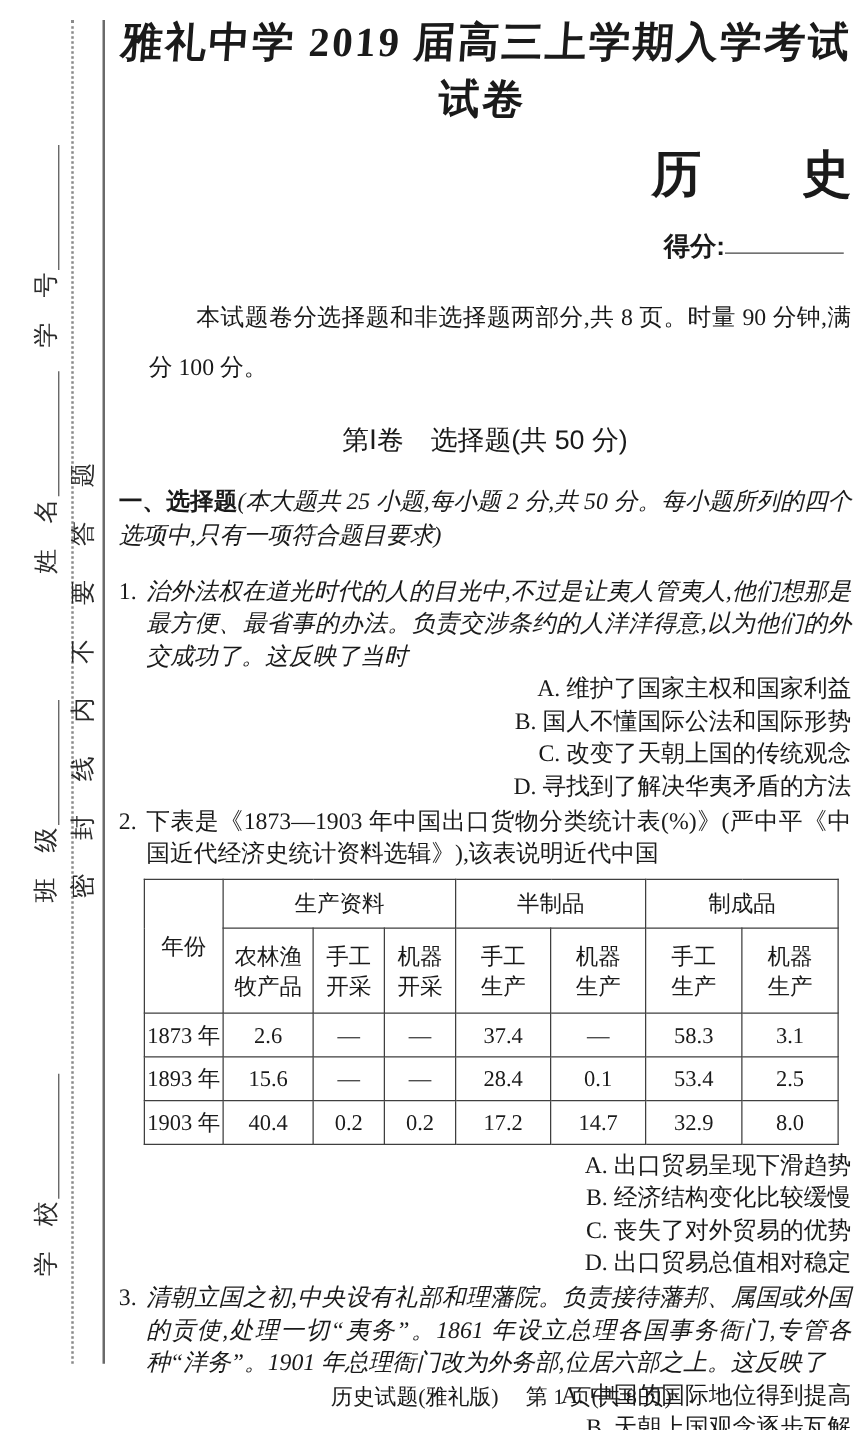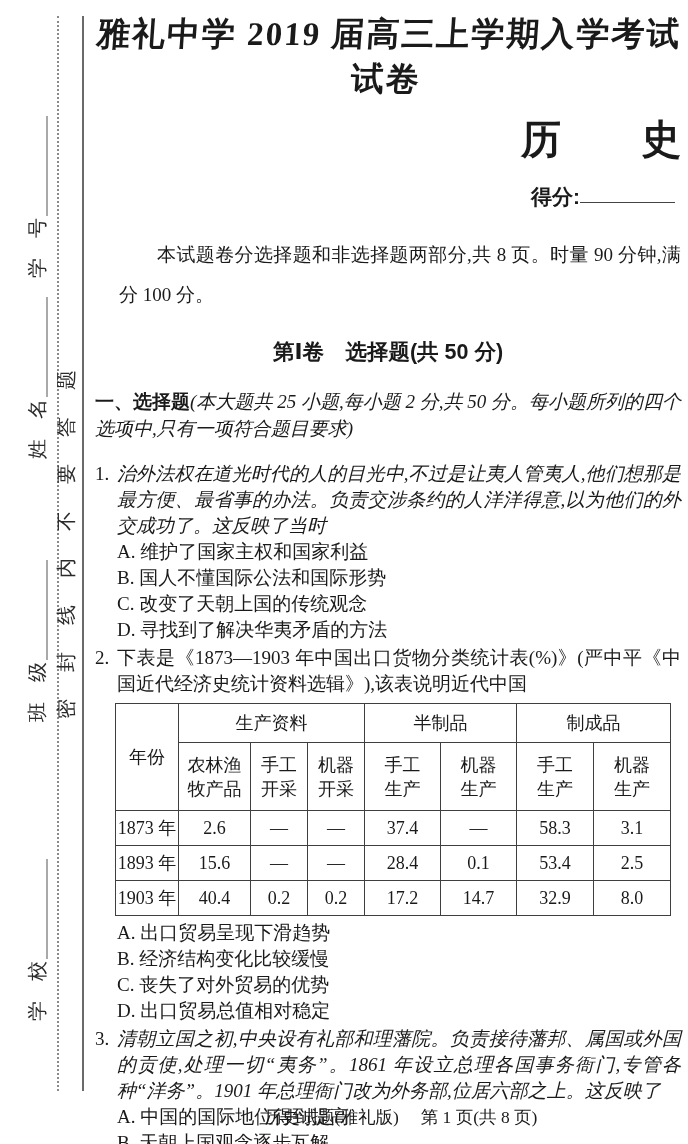--- a/index.html
+++ b/index.html
@@ -29,32 +29,32 @@
   .exam-title{padding-top:12px;text-align:center;font-size:33px;font-weight:bold;
     letter-spacing:2px;transform:skewX(-4deg);}
   .subject{margin-top:10px;text-align:right;font-size:40px;font-weight:bold;
     font-family:"Liberation Sans","DejaVu Sans",sans-serif;}
   .score-row{margin-top:16px;text-align:right;font-size:21px;font-weight:bold;
     font-family:"Liberation Sans","DejaVu Sans",sans-serif;padding-right:6px;}
   .score-row .blank-line{display:inline-block;width:95px;height:0;
     border-bottom:1.5px solid #444;vertical-align:baseline;margin-bottom:1px;}
   .intro{margin-top:24px;font-size:19px;line-height:40px;text-indent:2em;
     text-align:justify;margin-left:24px;}
-  .part1-title{margin-top:22px;text-align:center;font-size:21.5px;font-weight:bold;
+  .part1-title{margin-top:22px;text-align:center;font-size:21.5px;font-weight:normal;
     font-family:"Liberation Sans","DejaVu Sans",sans-serif;}
   .section-head{margin-top:22px;font-size:19px;line-height:27px;text-align:justify;}
   .section-head .sec-label{font-weight:bold;
     font-family:"Liberation Sans","DejaVu Sans",sans-serif;}
   .section-head .sec-note{font-style:italic;}
   .question{display:flex;font-size:19px;line-height:26px;margin-top:2px;}
   .q-num{width:22px;flex:none;}
   .q-body{flex:1;}
   .q-stem{text-align:justify;}
   .q-stem.kaiti{font-style:italic;}
-  .q-options div{line-height:26px;}
+  .q-options div{line-height:26px;text-align:right;}
   
   .stat-table{border-collapse:collapse;margin:6px 0 4px 20px;table-layout:fixed;
     width:555px;font-size:18px;}
   .stat-table td,.stat-table th{border:1.5px solid #3f3f3f;text-align:center;
     vertical-align:middle;font-weight:normal;padding:0;}
   .stat-table .pre{white-space:pre-line;line-height:24px;}
   .rh1{height:39px;} .rh2{height:68px;} .rdata td{height:34px;}
   
   .footer{position:absolute;left:108px;width:586px;top:1105px;text-align:center;
     font-size:17.5px;}

